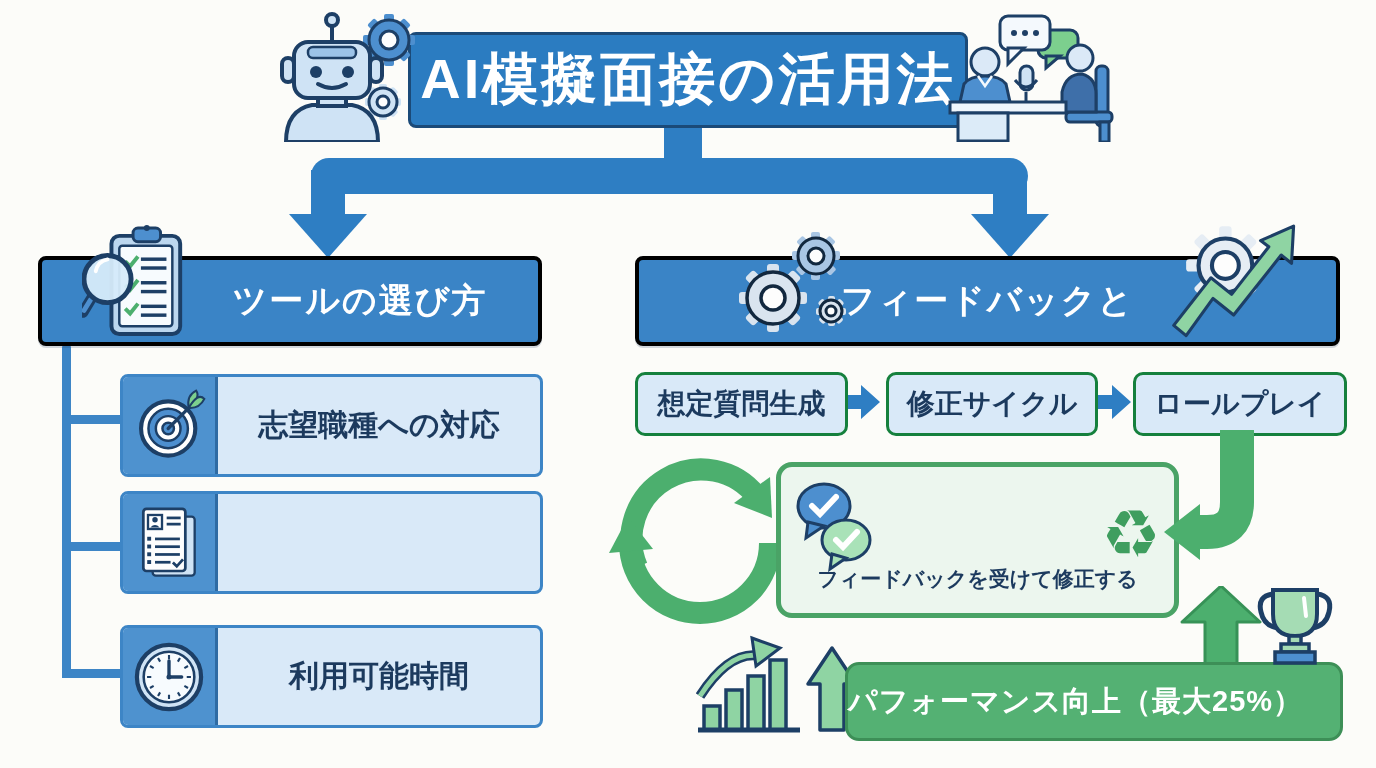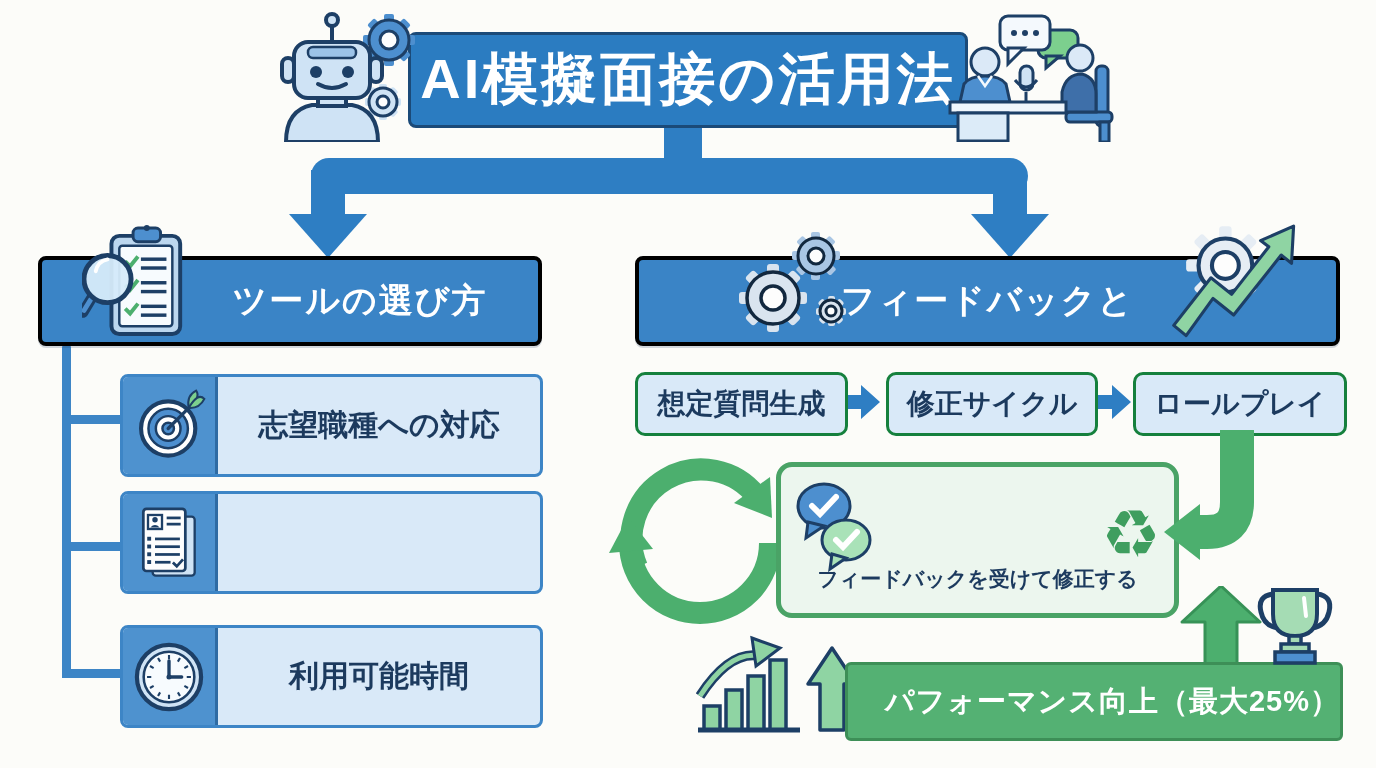--- a/index.html
+++ b/index.html
@@ -29,21 +29,21 @@
   .step-box span{color:#1c3a5e;font-size:28px;font-weight:900;white-space:nowrap;}
   .feedback-box{left:776px;top:462px;width:403px;height:156px;background:#ecf6ee;
     border:5px solid #4aa366;border-radius:16px;z-index:3;box-sizing:border-box;}
   .fb-title{position:absolute;left:84px;top:8px;width:240px;text-align:center;
     color:#3f9e5f;font-size:30px;font-weight:900;line-height:38px;white-space:nowrap;}
   .fb-sub{position:absolute;left:0px;top:98px;width:393px;text-align:center;
     color:#1c3a5e;font-size:21px;font-weight:900;white-space:nowrap;}
   .recycle{left:1088px;top:486px;width:86px;height:96px;color:#3f9e5f;font-size:66px;
     font-weight:700;z-index:4;display:flex;align-items:center;justify-content:center;}
   .green-banner{left:845px;top:662px;width:492px;height:73px;background:#54b173;
-    border:3px solid #3d8f57;border-radius:6px;display:flex;align-items:center;justify-content:flex-end;z-index:3;}
+    border:3px solid #3d8f57;border-radius:14px;display:flex;align-items:center;justify-content:flex-start;z-index:3;}
   .green-banner span{color:#fff;font-size:29px;font-weight:900;letter-spacing:1px;white-space:nowrap;}
   svg{display:block;}
 </style>
 </head>
 <body>
 
 <div class="stage">
 
   <div class="abs title-banner">
     <span>AI模擬面接の活用法</span>

